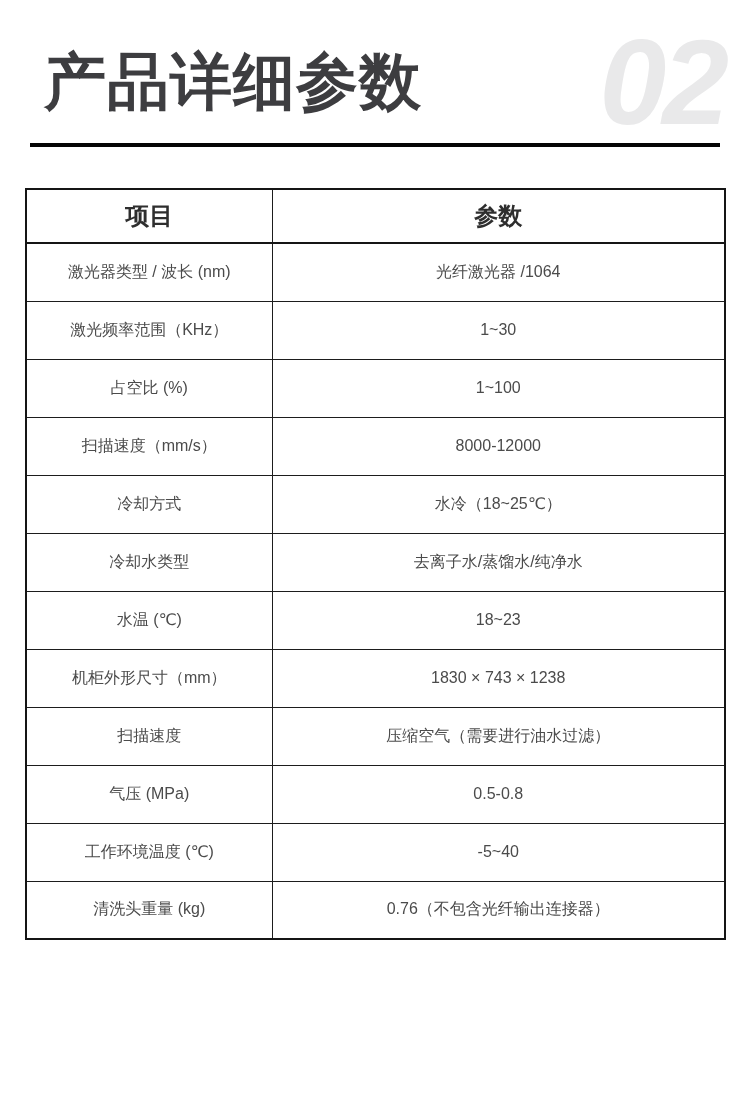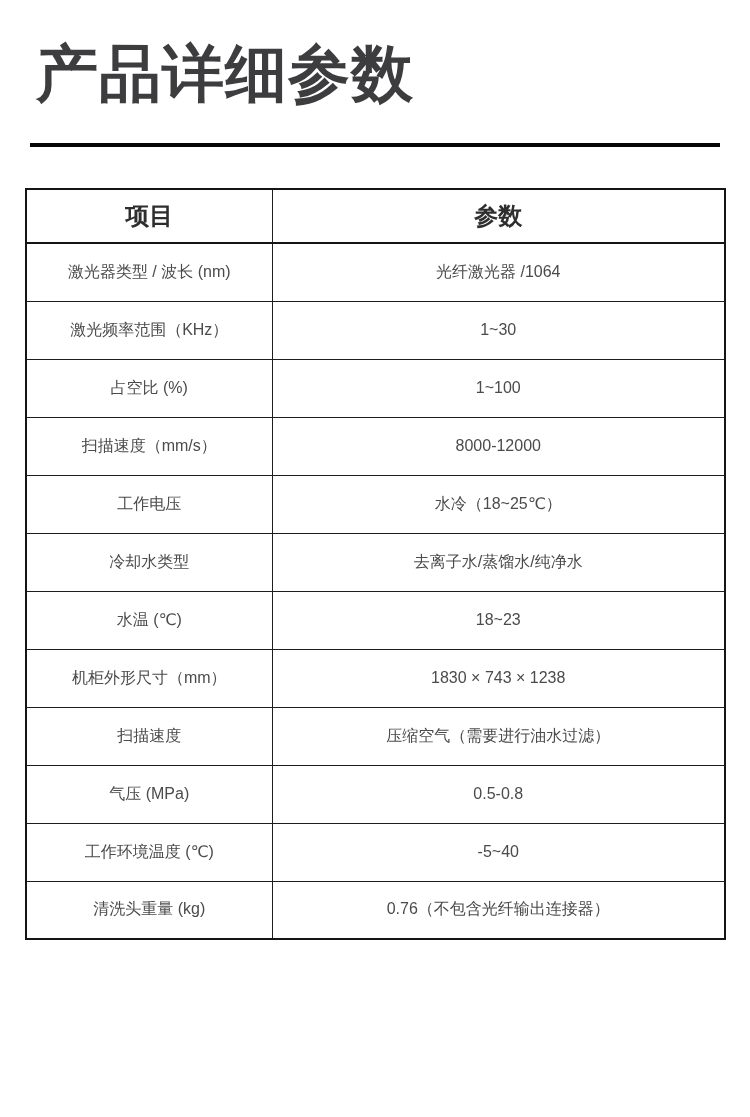--- a/index.html
+++ b/index.html
@@ -13,21 +13,21 @@
     width: 750px;
     height: 1117px;
     background: #ffffff;
     overflow: hidden;
   }
   
   .page-title {
     position: absolute;
     left: 28px;
     top: 30px;
-    margin: 8px;
+    margin: 16px;
     font-size: 62px;
     line-height: 1.15;
     font-weight: 900;
     letter-spacing: 1px;
     color: #3d3d40;
   }
   .section-number {
     position: absolute;
     right: 25px;
     top: 22px;
@@ -82,20 +82,21 @@
     color: #4b4b4b;
   }
 </style>
 </head>
 <body>
 
 <div class="page">
 
   <h1 class="page-title">产品详细参数</h1>
 
+  <div class="section-number">02</div>
 
   <div class="title-underline"></div>
 
   <table class="spec-table">
     <colgroup>
       <col class="col-item">
       <col class="col-value">
     </colgroup>
     <thead>
       <tr>
@@ -114,21 +115,21 @@
       </tr>
       <tr>
         <td>占空比 (%)</td>
         <td>1~100</td>
       </tr>
       <tr>
         <td>扫描速度（mm/s）</td>
         <td>8000-12000</td>
       </tr>
       <tr>
-        <td>工作电压</td>
+        <td>冷却方式</td>
         <td>水冷（18~25℃）</td>
       </tr>
       <tr>
         <td>冷却水类型</td>
         <td>去离子水/蒸馏水/纯净水</td>
       </tr>
       <tr>
         <td>水温 (℃)</td>
         <td>18~23</td>
       </tr>

